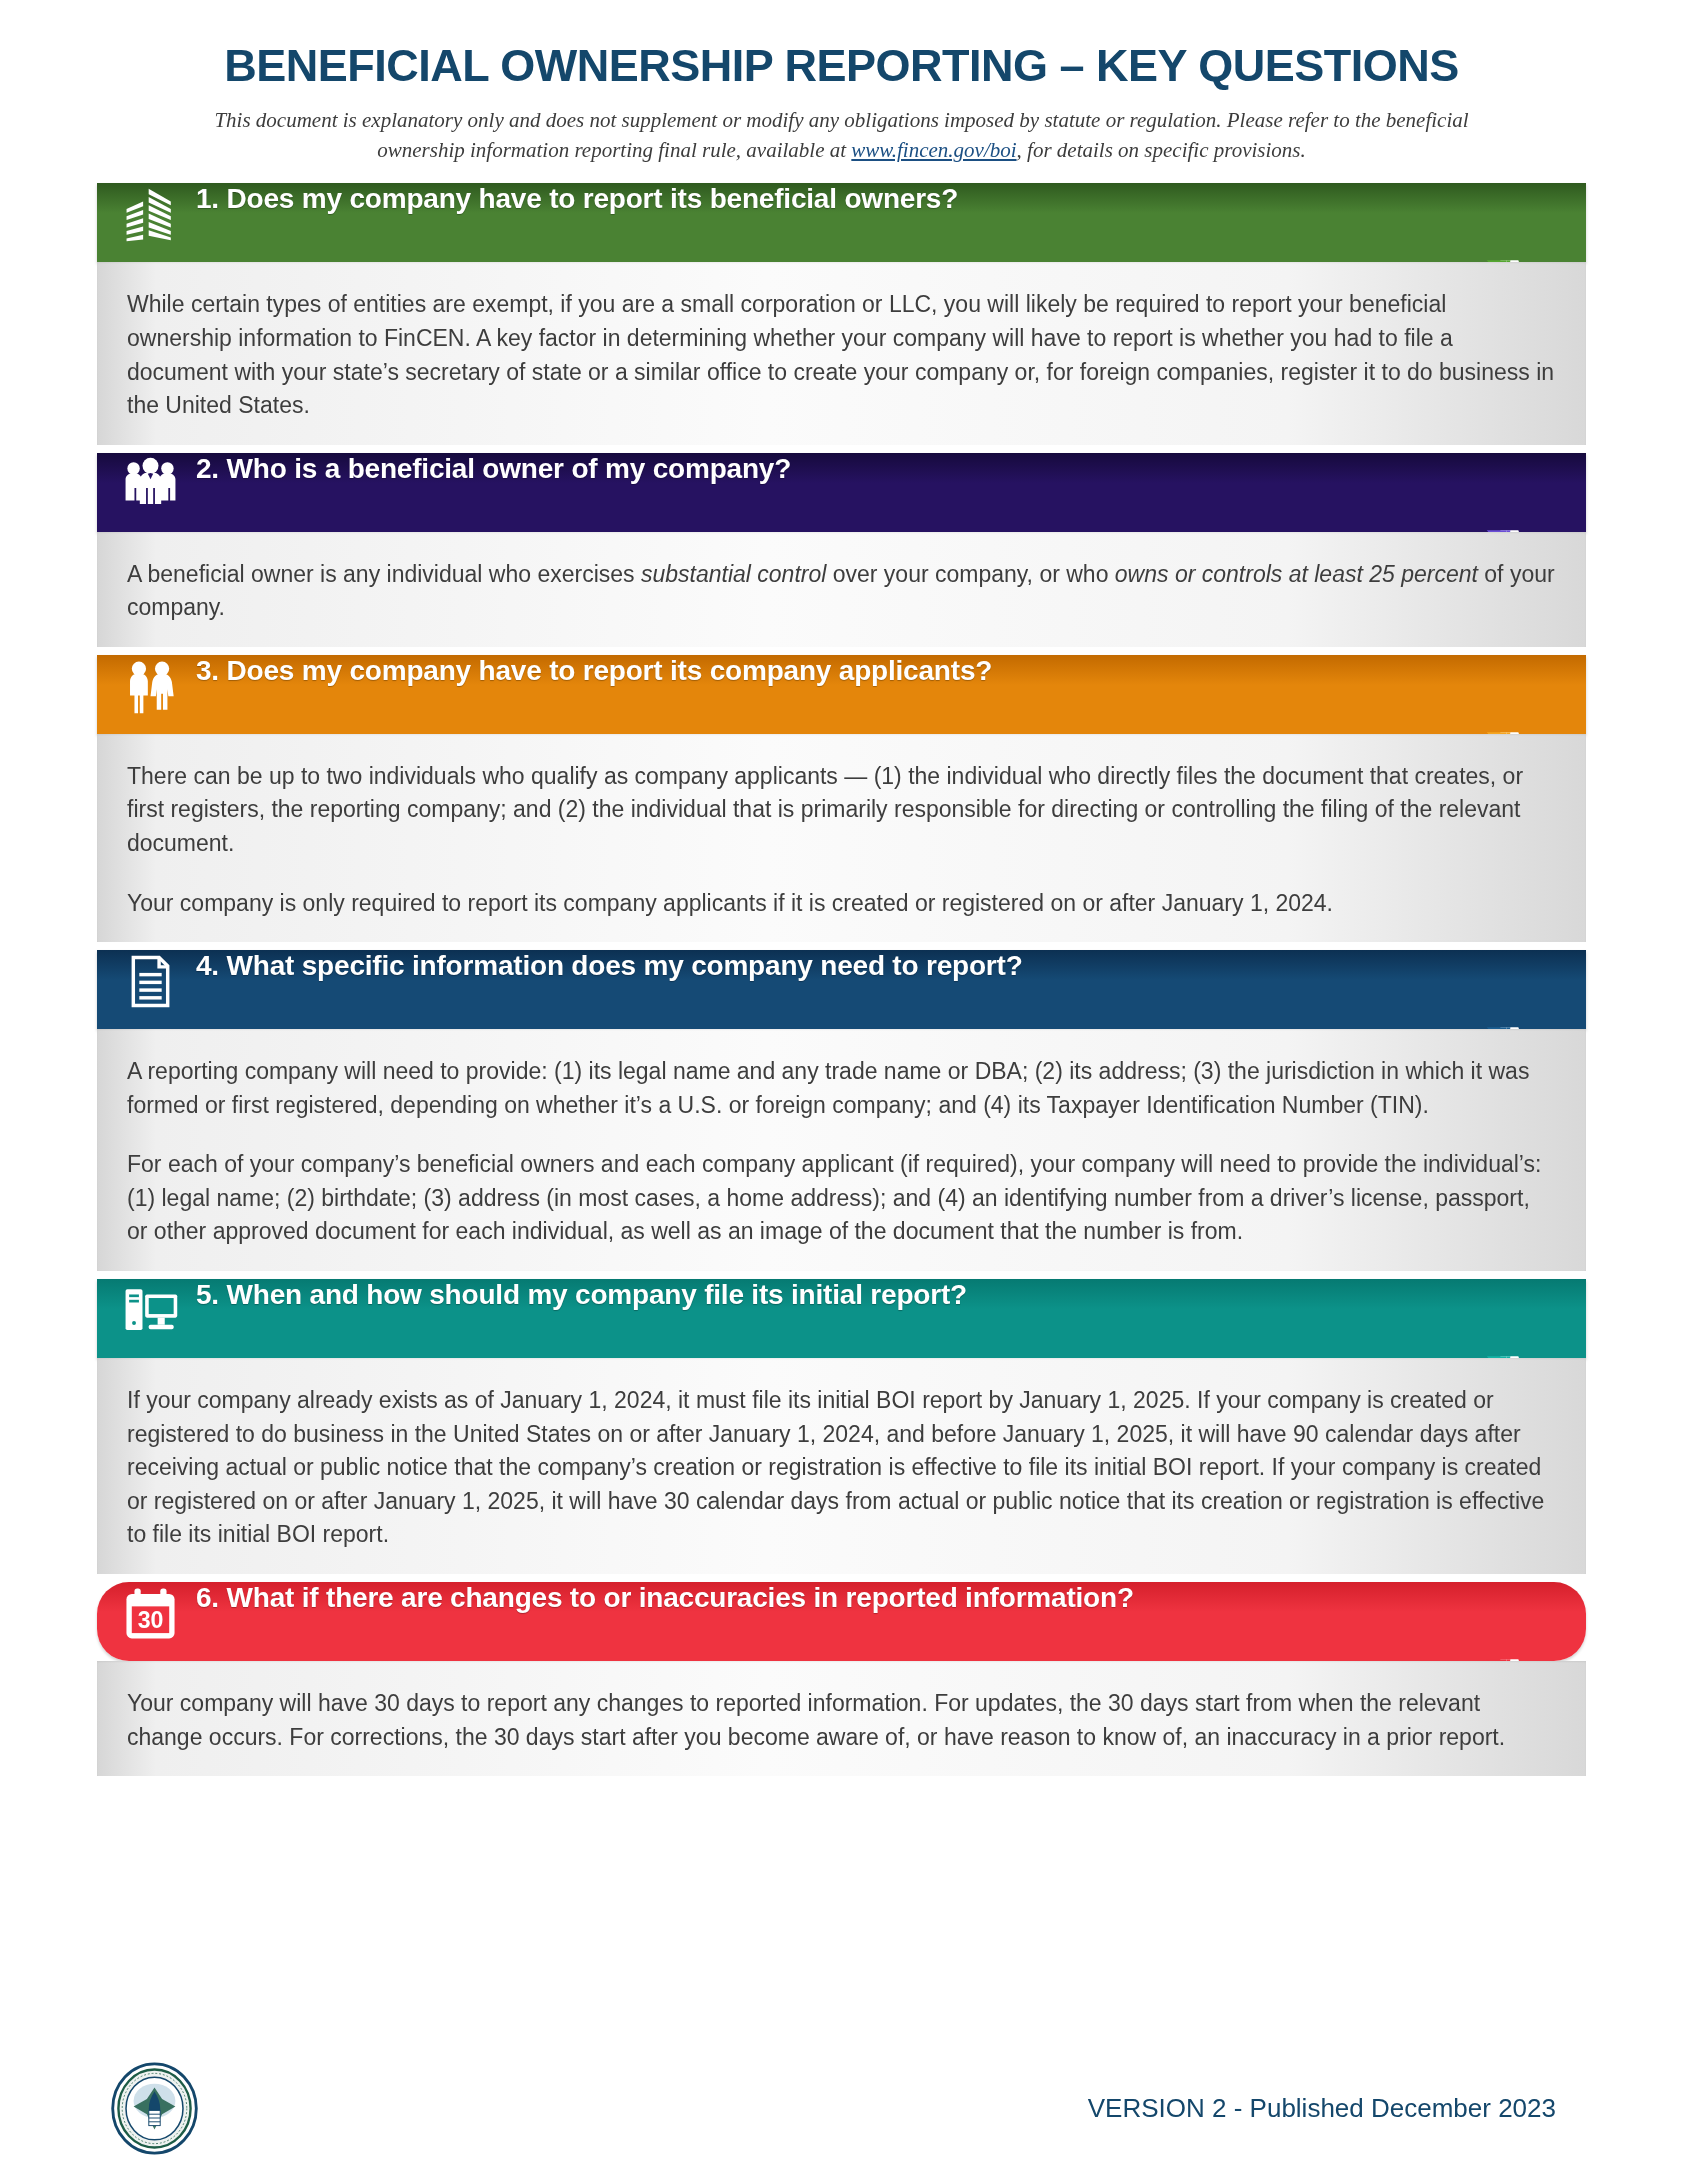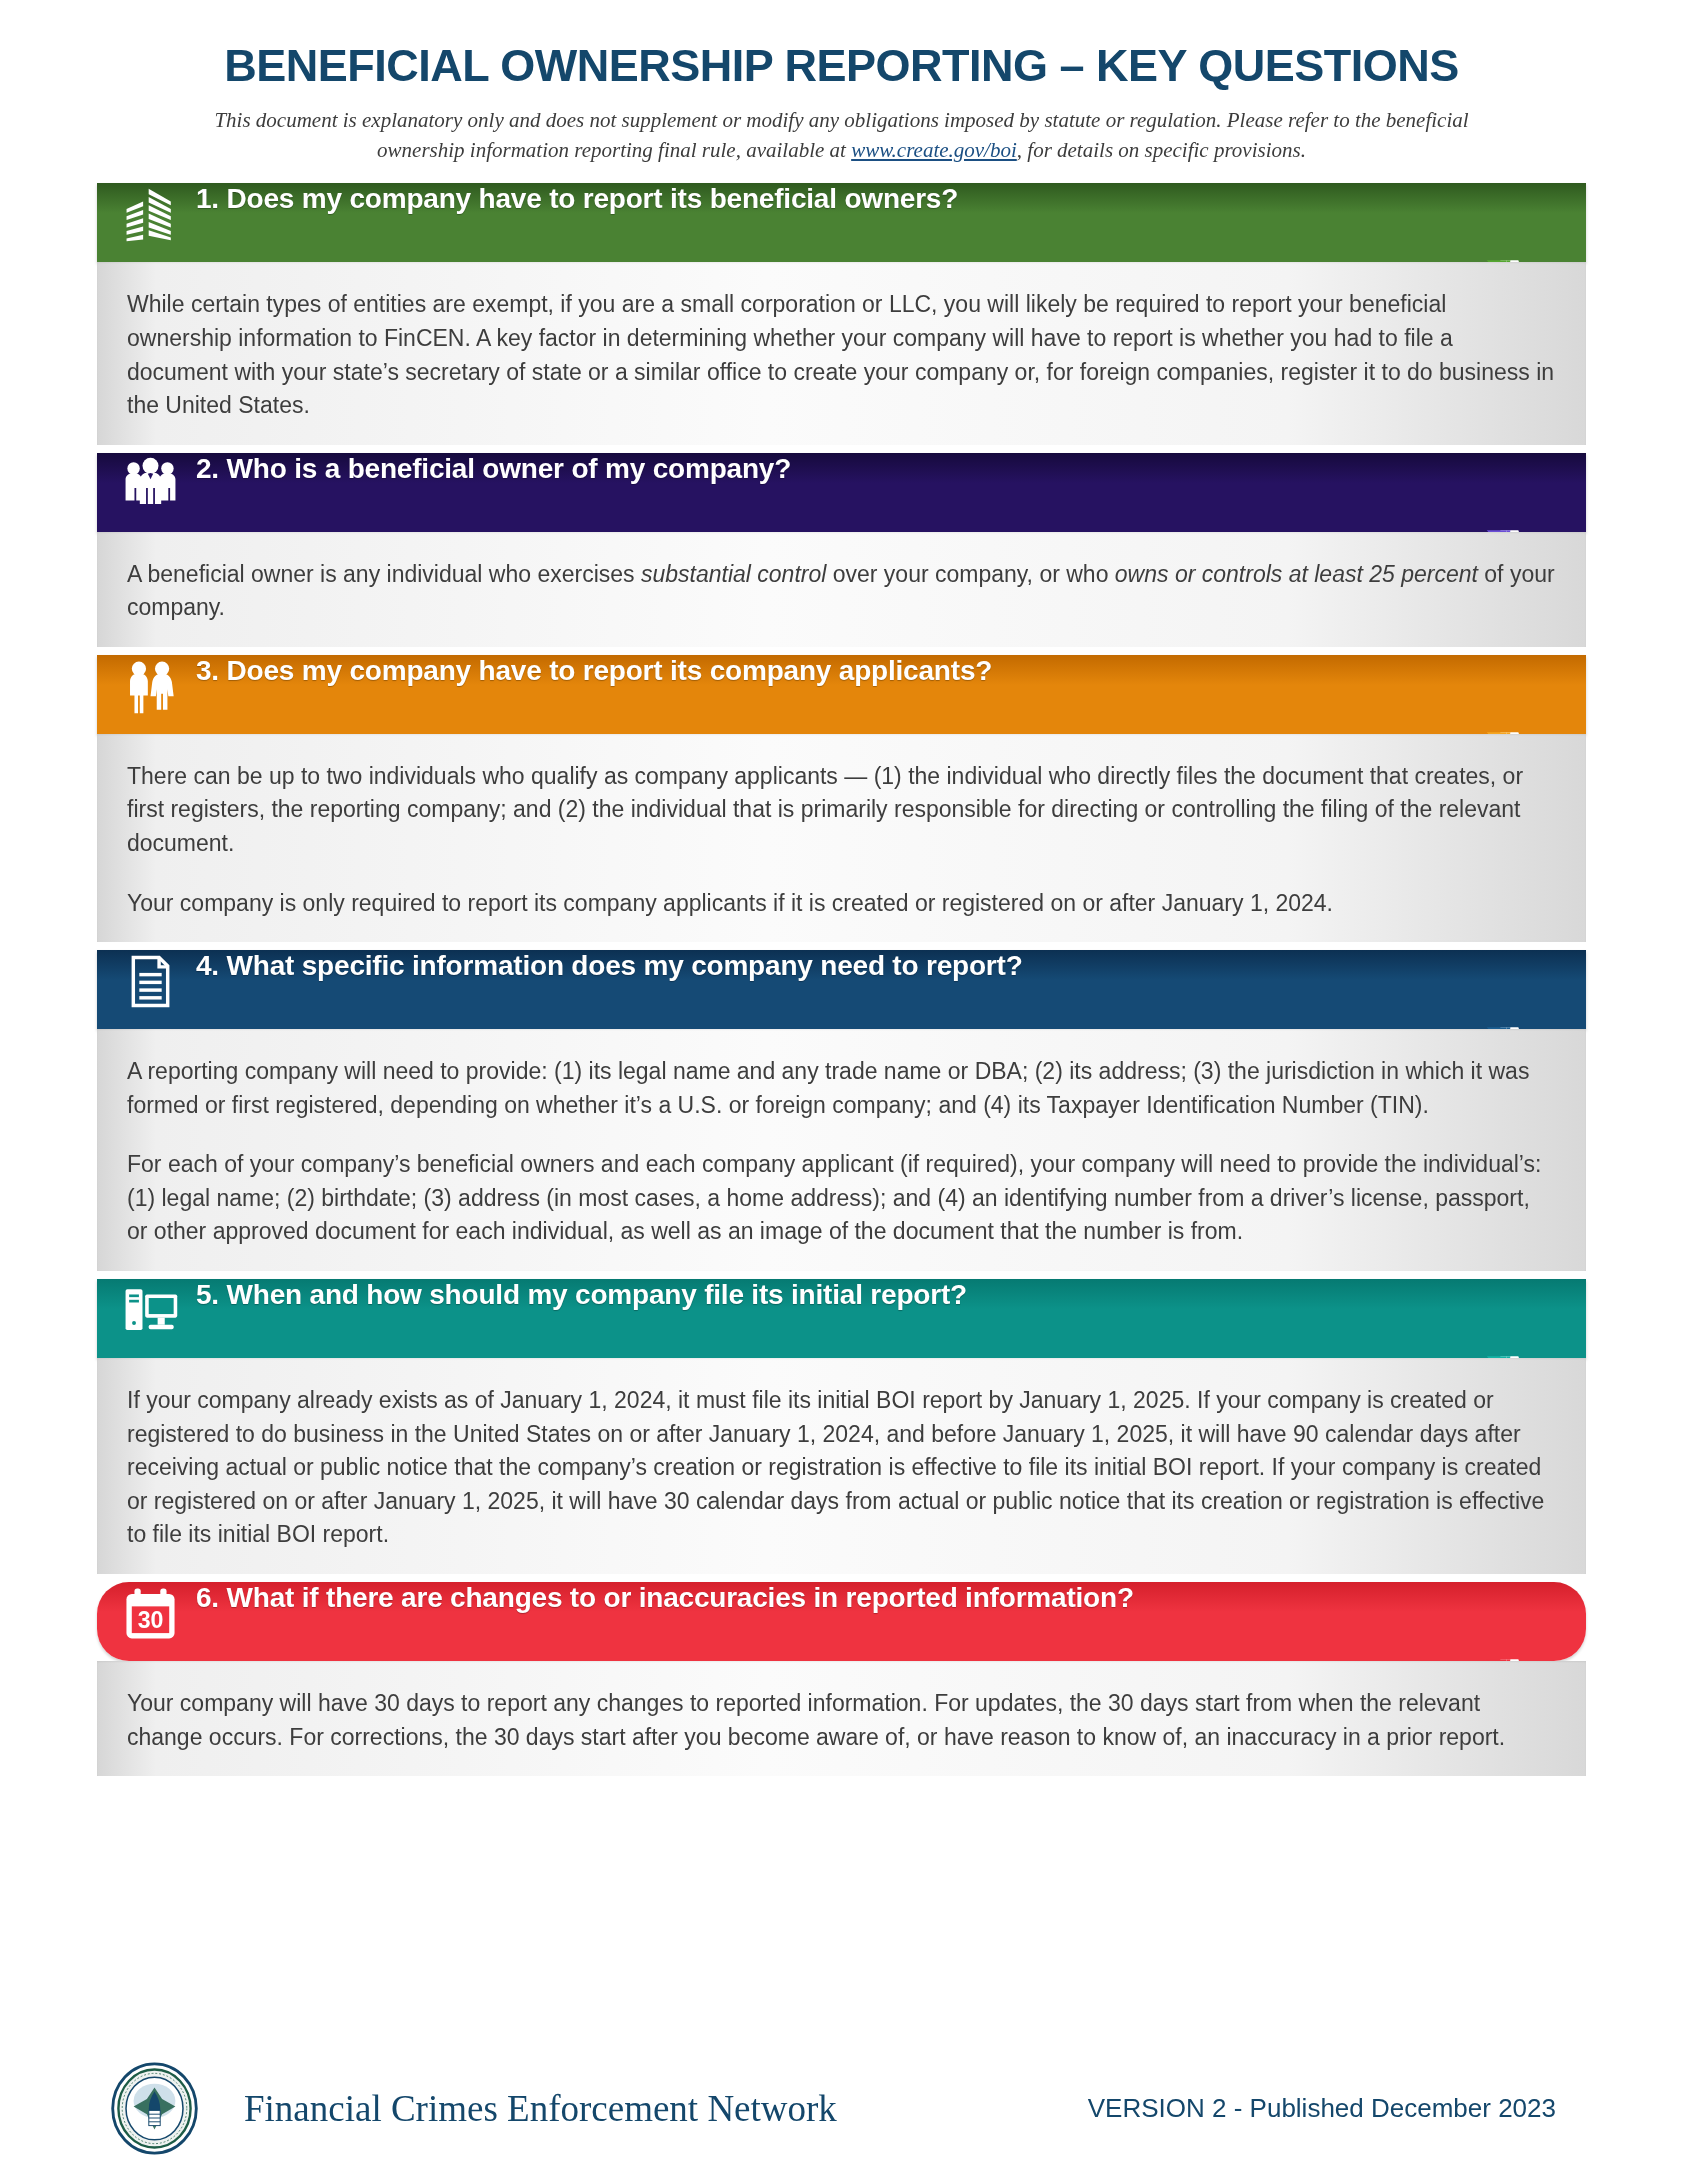--- a/index.html
+++ b/index.html
@@ -149,21 +149,21 @@
   }
 </style>
 </head>
 <body>
 
 <div class="page">
 
   <div class="doc-header">
     <div class="doc-title">BENEFICIAL OWNERSHIP REPORTING – KEY QUESTIONS</div>
     <div class="doc-subtitle">
-      <span>This document is explanatory only and does not supplement or modify any obligations imposed by statute or regulation.  Please refer to the beneficial ownership information reporting final rule, available at </span><a class="lnk" href="#">www.create.gov/boi</a><span>, for details on specific provisions.</span>
+      <span>This document is explanatory only and does not supplement or modify any obligations imposed by statute or regulation.  Please refer to the beneficial ownership information reporting final rule, available at </span><a class="lnk" href="#">www.fincen.gov/boi</a><span>, for details on specific provisions.</span>
     </div>
   </div>
 
   <div class="sections" id="sections-root">
       <div class="section">
         <div class="sec-header" style="background: linear-gradient(rgb(47, 90, 31) 0%, rgb(74, 130, 51) 38%, rgb(74, 130, 51) 100%);">
           <div class="sec-icon">
             <svg viewBox="0 0 64 64" width="59" height="59">
         <g fill="white">
           <path d="M30 4 L54 18 L54 22 L30 10 L30 4 Z"></path>
@@ -340,18 +340,17 @@
         <ellipse cx="50" cy="42" rx="22" ry="18" fill="#cfe0ea"></ellipse>
         <path d="M50 28 L58 40 L72 48 L58 56 L50 72 L42 56 L28 48 L42 40 Z" fill="#1d5c46" opacity="0.85"></path>
         <path d="M50 32 C46 38 44 44 44 50 C44 58 47 64 50 68 C53 64 56 58 56 50 C56 44 54 38 50 32 Z" fill="#14476b"></path>
         <rect x="44" y="52" width="12" height="16" fill="#ffffff" stroke="#14476b" stroke-width="1"></rect>
         <line x1="44" y1="56" x2="56" y2="56" stroke="#14476b" stroke-width="1"></line>
         <line x1="44" y1="60" x2="56" y2="60" stroke="#14476b" stroke-width="1"></line>
         <line x1="44" y1="64" x2="56" y2="64" stroke="#14476b" stroke-width="1"></line>
         <ellipse cx="50" cy="50" rx="34" ry="37" fill="none" stroke="#1d5c46" stroke-width="0.8" stroke-dasharray="2 2"></ellipse>
       </svg>
     </div>
-    <div class="org-name">Financial Crimes Enforcement Network</div>
     <div class="version">VERSION 2 - Published December 2023</div>
   </div>
 
 </div>
 
 
 </body></html>

